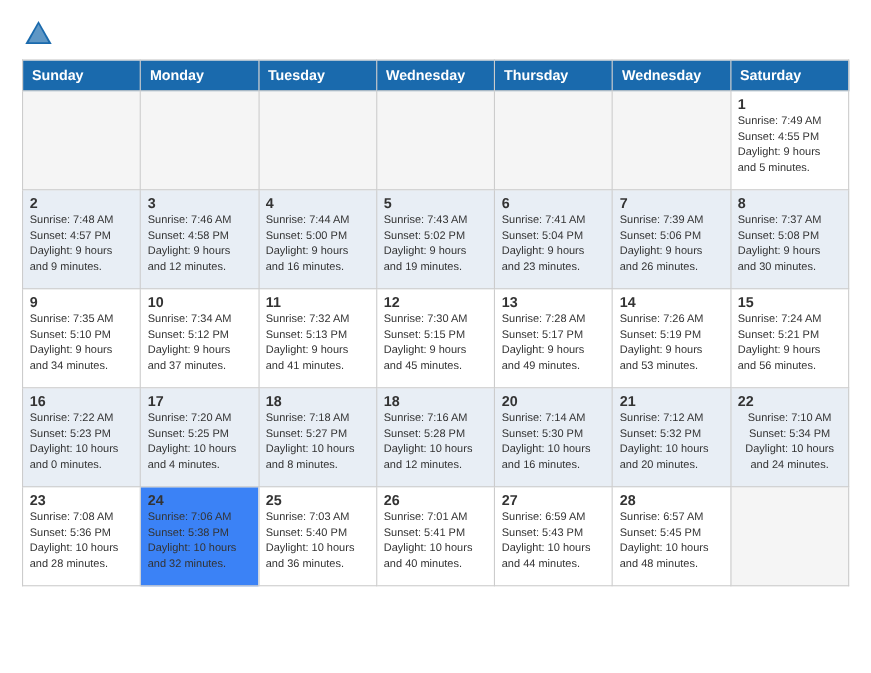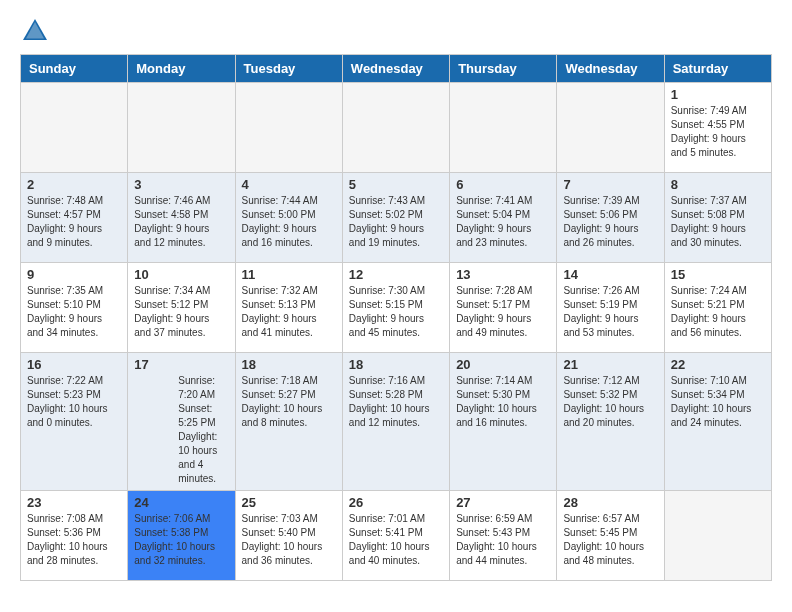--- a/index.html
+++ b/index.html
@@ -162,21 +162,21 @@
         </tr>
         <tr>
           <td style="background: rgb(232, 238, 245);">
             <span class="day-num">16</span>
             <div class="day-info" style="white-space: pre-wrap;">Sunrise: 7:22 AM
 Sunset: 5:23 PM
 Daylight: 10 hours and 0 minutes.</div>
           </td>
           <td style="background: rgb(232, 238, 245);">
             <span class="day-num">17</span>
-            <div class="day-info" style="white-space: pre-wrap; margin-left: 44px;">Sunrise: 7:20 AM
+            <div class="day-info" style="white-space: pre-wrap;">Sunrise: 7:20 AM
 Sunset: 5:25 PM
 Daylight: 10 hours and 4 minutes.</div>
           </td>
           <td style="background: rgb(232, 238, 245);">
             <span class="day-num">18</span>
             <div class="day-info" style="white-space: pre-wrap;">Sunrise: 7:18 AM
 Sunset: 5:27 PM
 Daylight: 10 hours and 8 minutes.</div>
           </td>
           <td style="background: rgb(232, 238, 245);">
@@ -192,21 +192,21 @@
 Daylight: 10 hours and 16 minutes.</div>
           </td>
           <td style="background: rgb(232, 238, 245);">
             <span class="day-num">21</span>
             <div class="day-info" style="white-space: pre-wrap;">Sunrise: 7:12 AM
 Sunset: 5:32 PM
 Daylight: 10 hours and 20 minutes.</div>
           </td>
           <td style="background: rgb(232, 238, 245);">
             <span class="day-num">22</span>
-            <div class="day-info" style="white-space: pre-wrap;">Sunrise: 7:10 AM
+            <div class="day-info" style="white-space: pre-wrap; text-align: center;">Sunrise: 7:10 AM
 Sunset: 5:34 PM
 Daylight: 10 hours and 24 minutes.</div>
           </td>
         </tr>
         <tr>
           <td style="background: rgb(255, 255, 255);">
             <span class="day-num">23</span>
             <div class="day-info" style="white-space: pre-wrap;">Sunrise: 7:08 AM
 Sunset: 5:36 PM
 Daylight: 10 hours and 28 minutes.</div>

